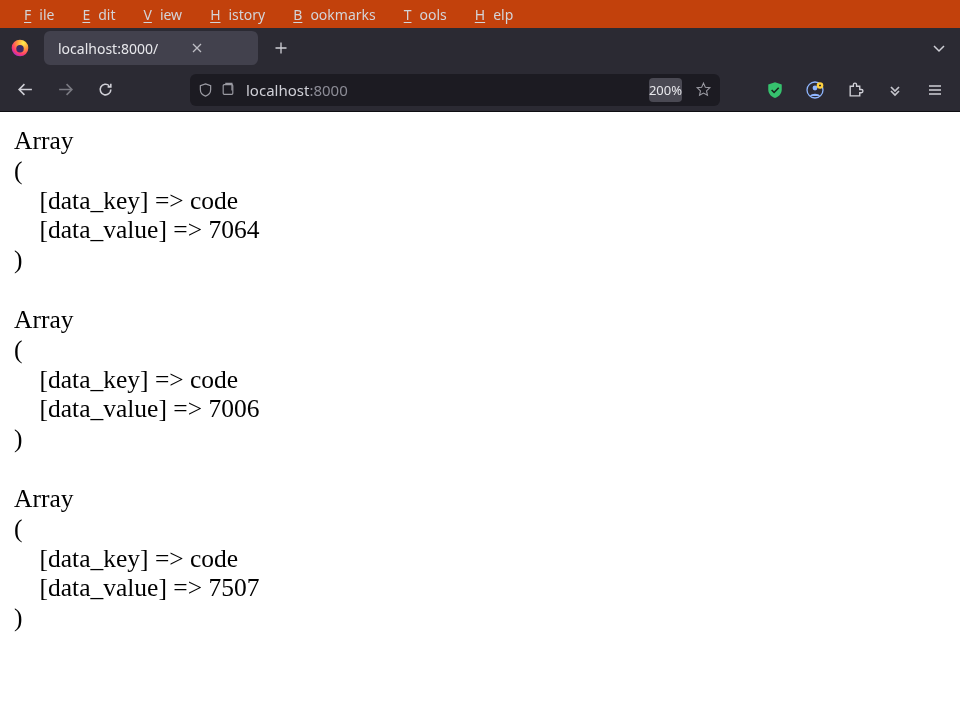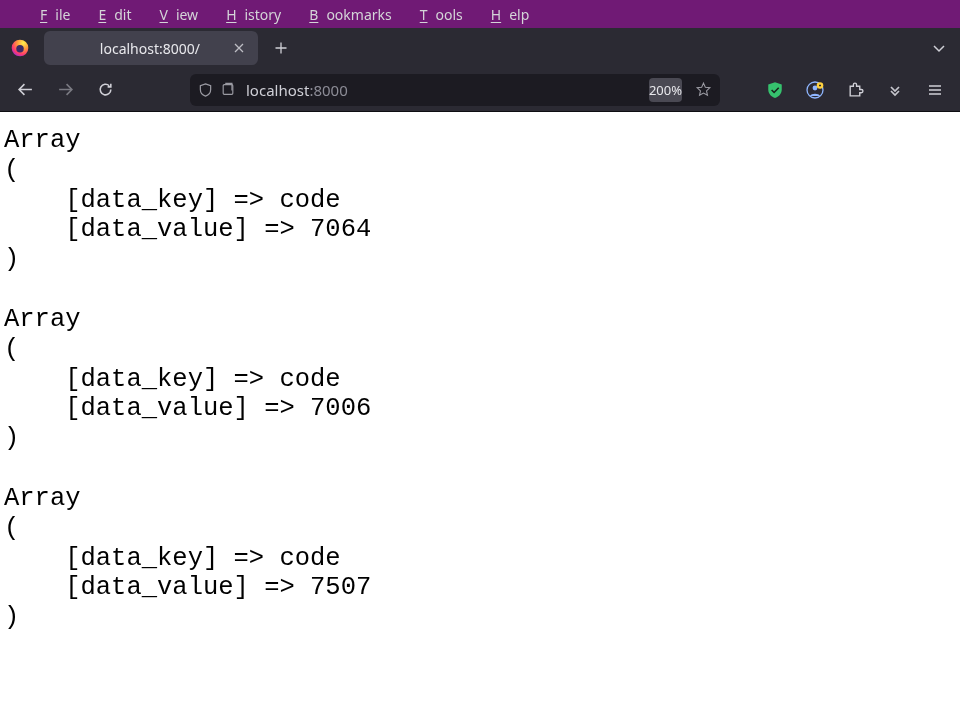--- a/index.html
+++ b/index.html
@@ -8,22 +8,22 @@
       height: 712px;
       background: #2b2a33;
       font-family: system-ui, -apple-system, sans-serif;
       overflow: hidden;
     }
     
     .menubar {
       height: 28px;
       display: flex;
       align-items: center;
-      padding: 0 24px;
-      background: #701a75;
+      padding: 0 8px;
+      background: #c2410c;
       color: #d4d4d8;
       font-size: 14px;
       gap: 4px;
     }
     .menubar span {
       padding: 2px 8px;
       cursor: default;
     }
     .menubar .ul { text-decoration: underline; text-underline-offset: 2px; }
     
@@ -45,21 +45,20 @@
       height: 34px;
       display: flex;
       align-items: center;
       background: #42414d;
       border-radius: 6px;
       padding: 0 10px 0 14px;
       gap: 30px;
       min-width: 214px;
       color: #e8e8ec;
       font-size: 14px;
-      justify-content: flex-end;
     }
     .tab-close {
       width: 18px; height: 18px;
       color: #bdbdc4;
       display: flex; align-items: center; justify-content: center;
       font-size: 15px;
     }
     .newtab {
       width: 30px; height: 30px;
       display: flex; align-items: center; justify-content: center;
@@ -119,24 +118,24 @@
       gap: 10px;
     }
     
     .content {
       background: #ffffff;
       height: 600px;
       width: 100%;
       overflow: auto;
     }
     .content pre {
-      font-family: Liberation Mono, monospace;
+      font-family: Liberation Serif, serif;
       font-size: 25.5px;
       line-height: 1.17;
-      padding: 14px 4px;
+      padding: 14px 14px;
       white-space: pre;
       color: #000;
     }
     svg { display: block; }
   </style>
 </head>
 <body>
 
 <div class="menubar">
   <span><span class="ul">F</span>ile</span>

